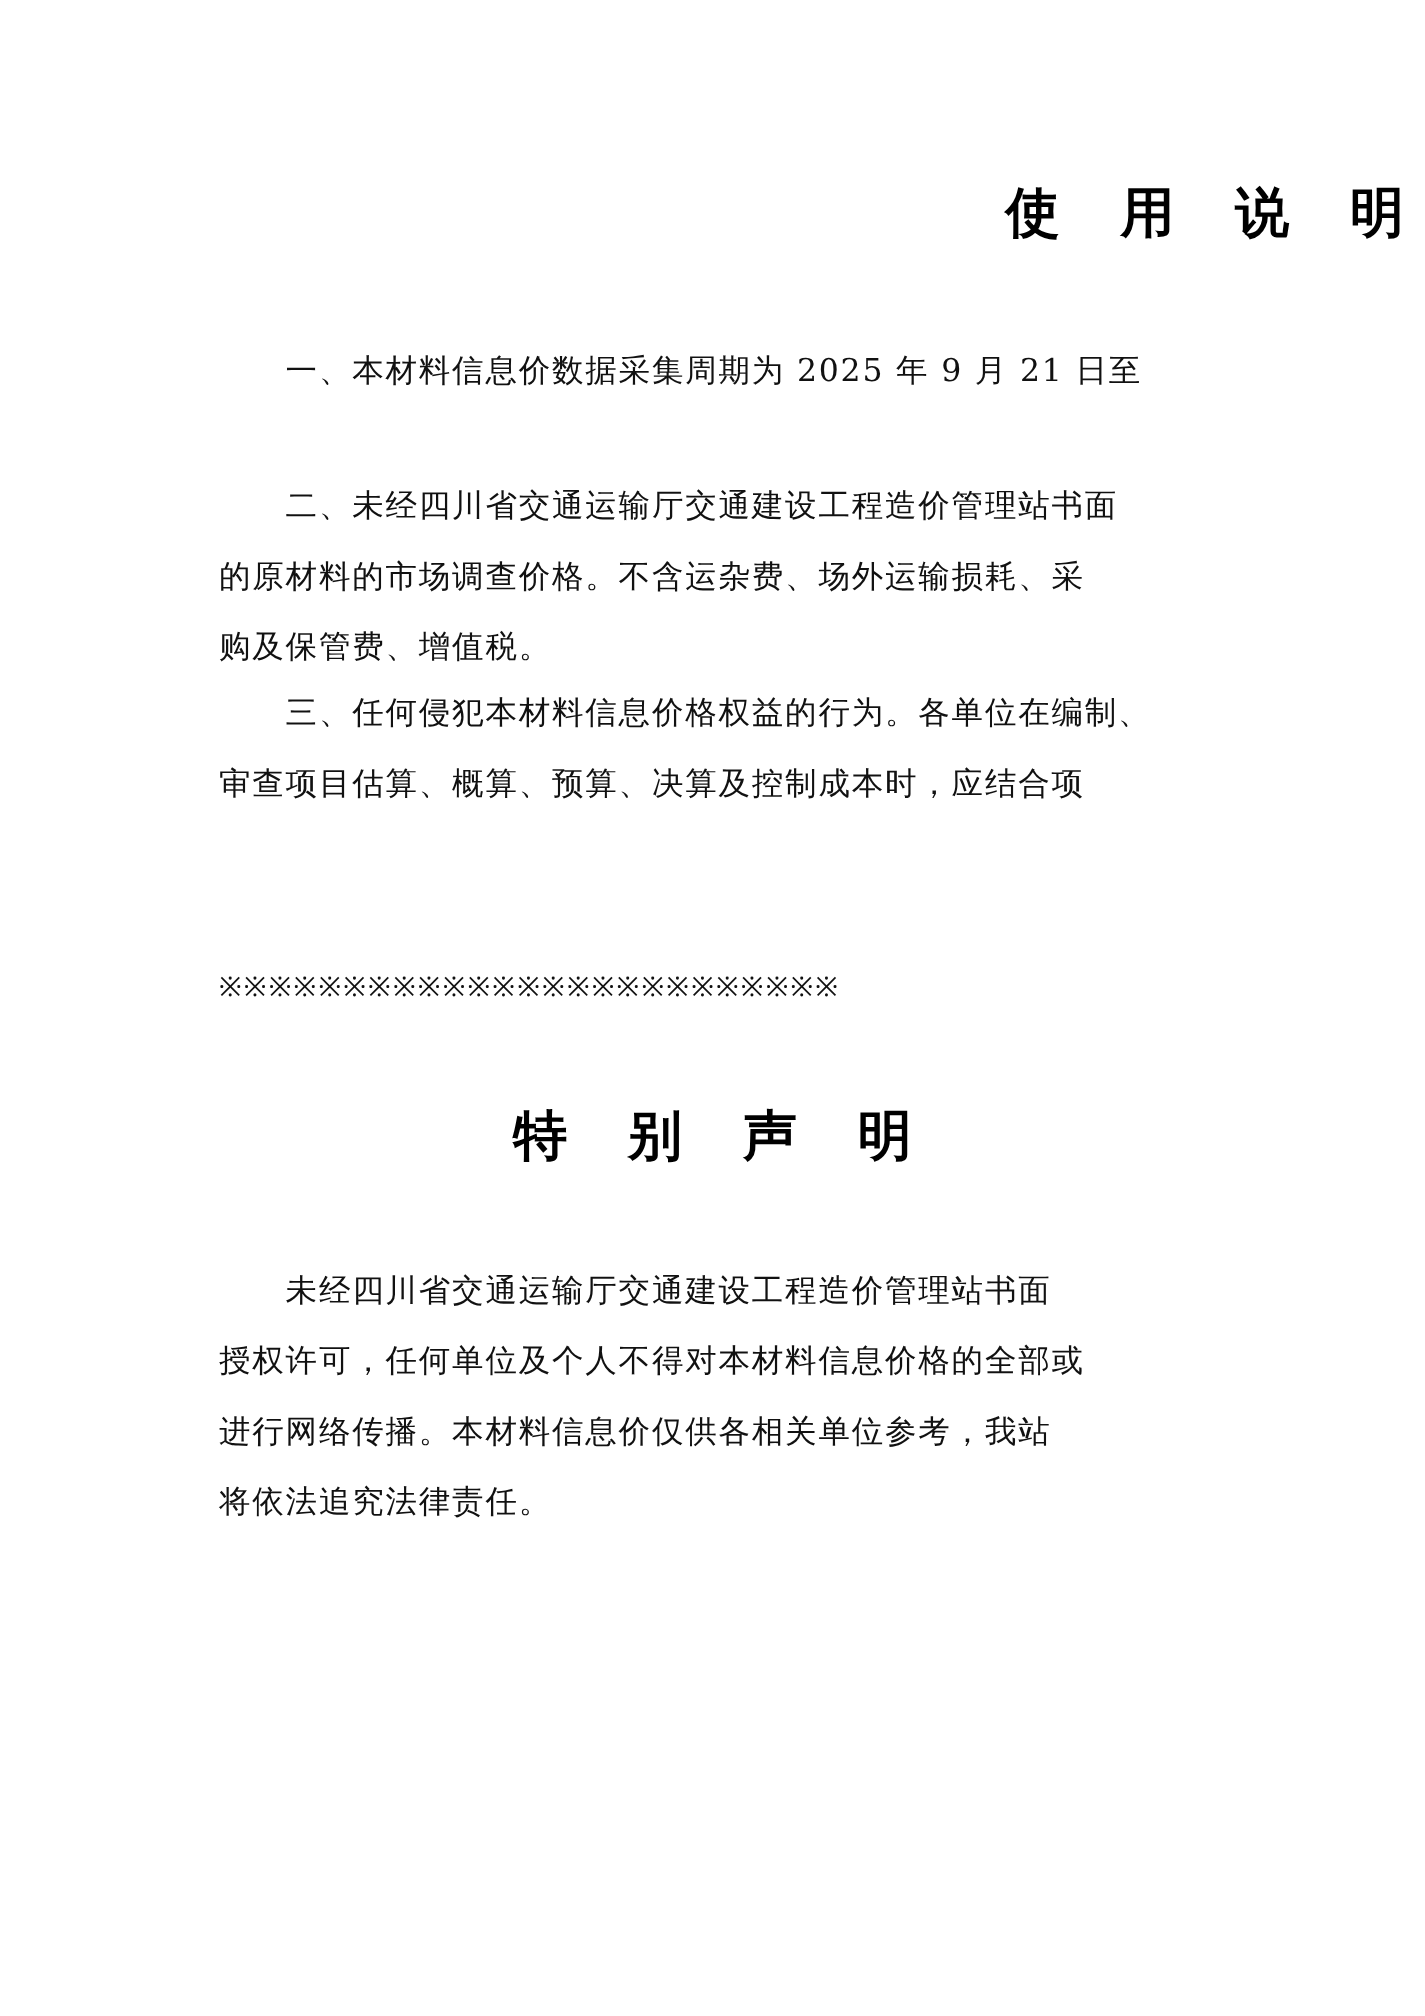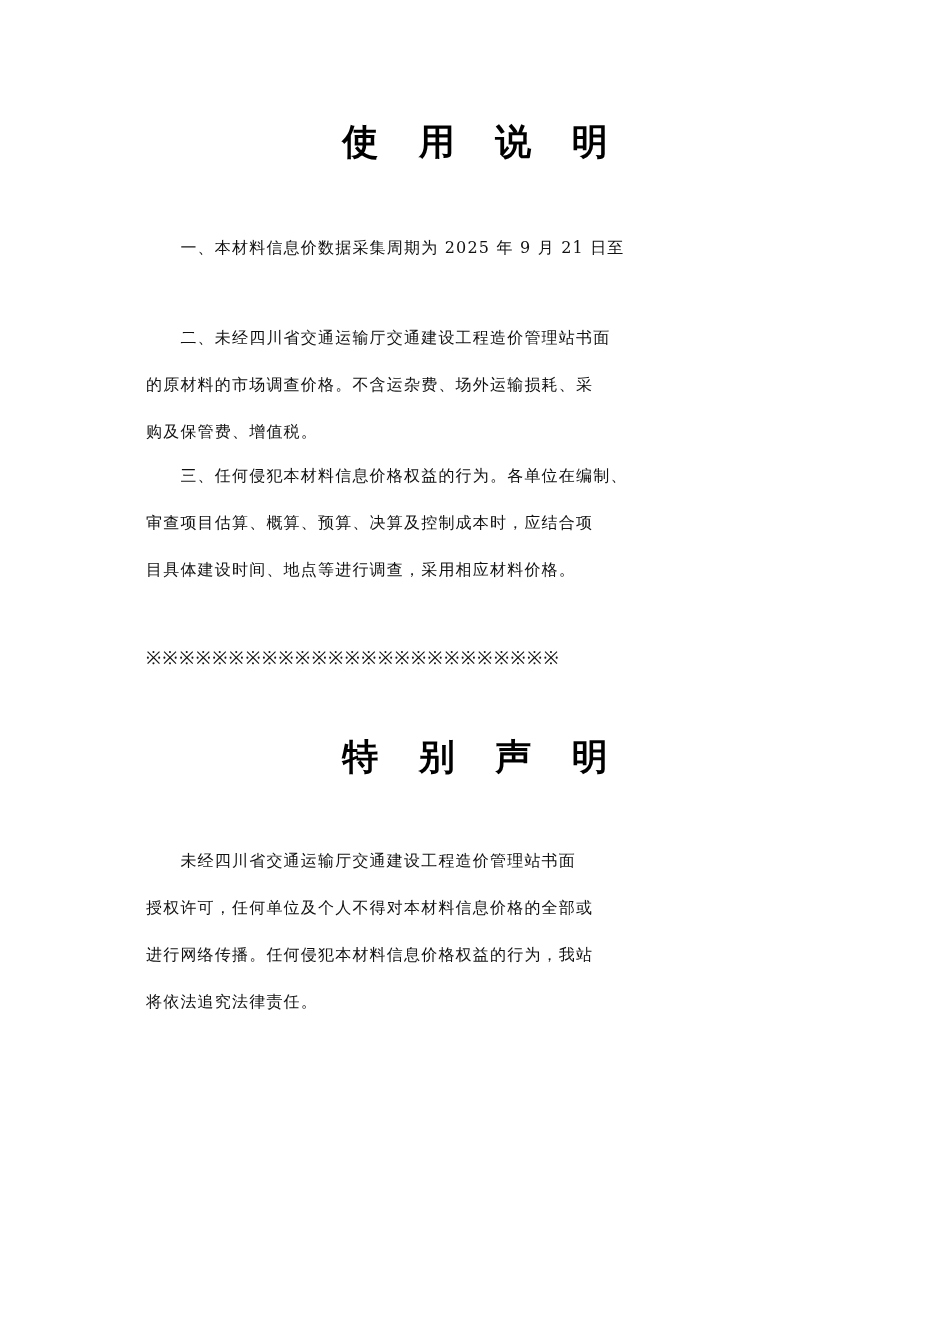--- a/index.html
+++ b/index.html
@@ -9,52 +9,51 @@
       color: #111111;
     }
     .title {
       position: absolute; left: 0; width: 950px; text-align: center;
       font-family: "DejaVu Sans", "Liberation Sans", sans-serif;
       font-size: 36px; letter-spacing: 14px; text-indent: 14px;
       color: #000;
     }
     .para {
       position: absolute; left: 146px; width: 664px;
-      font-size: 16px; line-height: 47px; letter-spacing: 1.2px;
+      font-size: 21px; line-height: 47px; letter-spacing: 1.2px;
       margin: 0;
     }
     .para .line { display: block; white-space: nowrap; }
     .divider {
       position: absolute; left: 146px; top: 645px;
       font-size: 18px; letter-spacing: 1.5px; white-space: nowrap; color: #111;
     }
   </style>
 </head>
 <body>
 
-<h1 class="title" style="top:118px;margin:0;">使 用 说 明</h1>
+<h1 class="title" style="top:118px;margin:0;text-align:right;">使 用 说 明</h1>
 
 <p class="para" style="top:224px;">
   <span class="line">　　一、本材料信息价数据采集周期为 2025 年 9 月 21 日至</span>
 </p>
 
 <p class="para" style="top:314px;">
   <span class="line">　　二、未经四川省交通运输厅交通建设工程造价管理站书面</span>
   <span class="line">的原材料的市场调查价格。不含运杂费、场外运输损耗、采</span>
   <span class="line">购及保管费、增值税。</span>
 </p>
 
 <p class="para" style="top:452px;">
   <span class="line">　　三、任何侵犯本材料信息价格权益的行为。各单位在编制、</span>
   <span class="line">审查项目估算、概算、预算、决算及控制成本时，应结合项</span>
-  <span class="line">目具体建设时间、地点等进行调查，采用相应材料价格。</span>
 </p>
 
 <div class="divider">※※※※※※※※※※※※※※※※※※※※※※※※※</div>
 
 <h1 class="title" style="top:733px;margin:0;">特 别 声 明</h1>
 
 <p class="para" style="top:837px;">
   <span class="line">　　未经四川省交通运输厅交通建设工程造价管理站书面</span>
   <span class="line">授权许可，任何单位及个人不得对本材料信息价格的全部或</span>
-  <span class="line">进行网络传播。任何侵犯本材料信息价格权益的行为，我站</span>
+  <span class="line">进行网络传播。本材料信息价仅供各相关单位参考，我站</span>
   <span class="line">将依法追究法律责任。</span>
 </p>
 
 </body></html>

